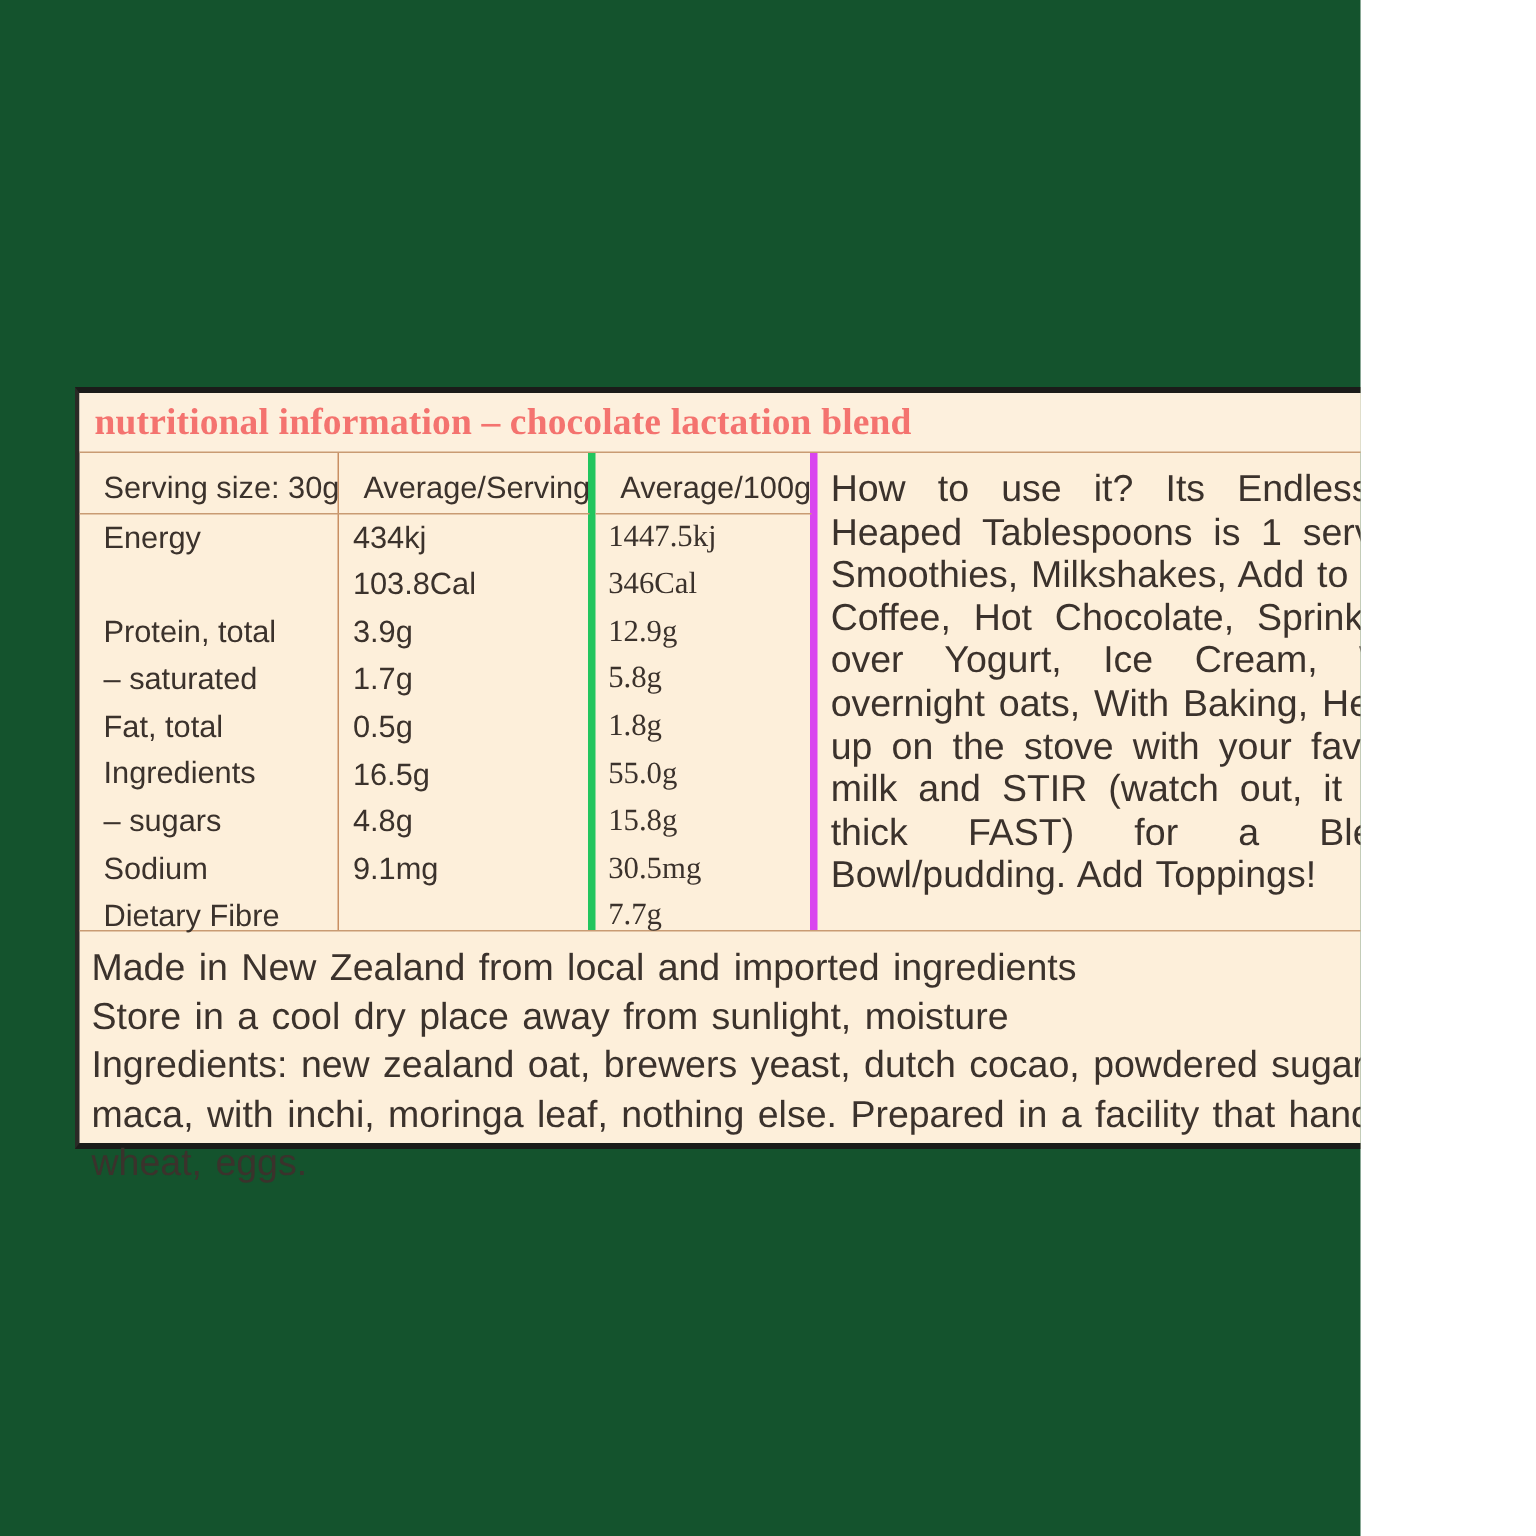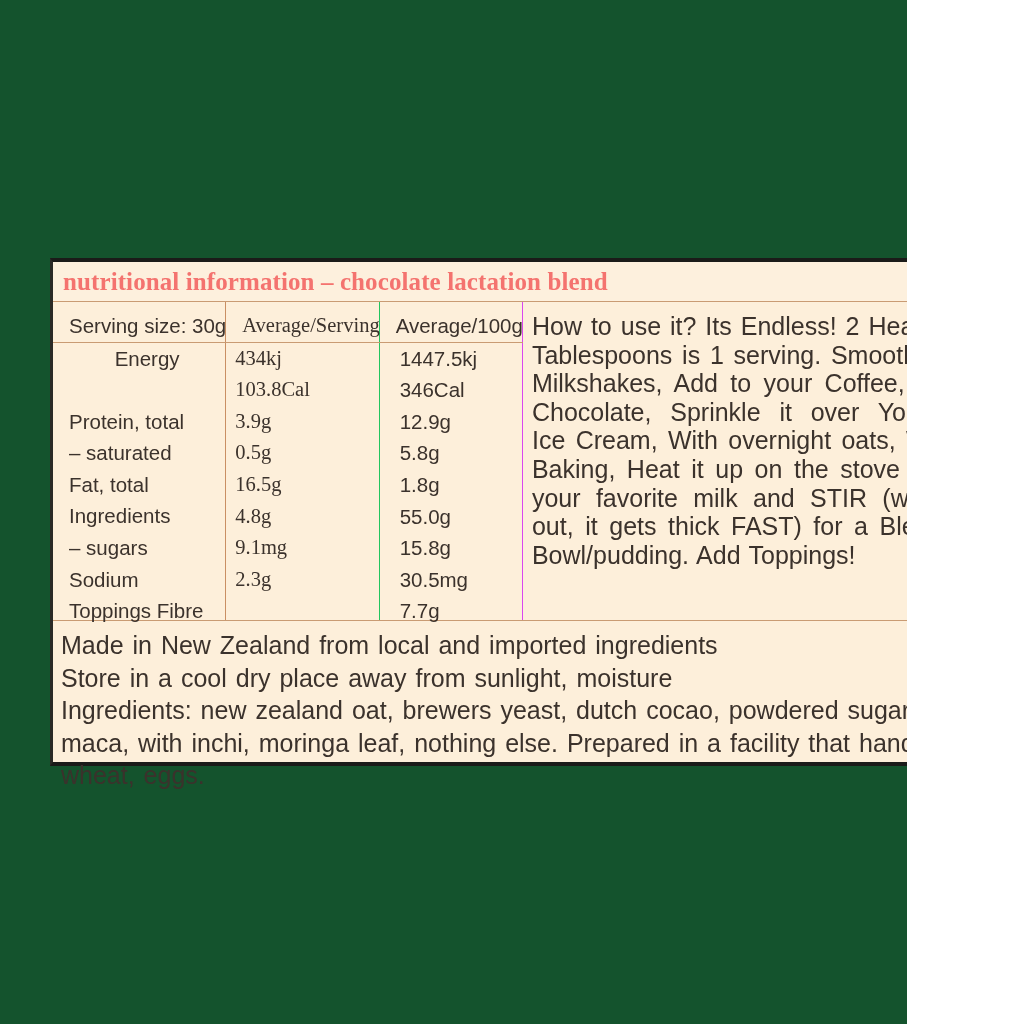--- a/index.html
+++ b/index.html
@@ -72,41 +72,41 @@
     display: flex;
     height: 320px;
     box-sizing: border-box;
   }
 
   .col {
     box-sizing: border-box;
     padding: 4px 0 0 0;
   }
   .col-names   { width: 218px; border-right: 1px solid #c98f63; }
-  .col-serving { width: 177px; border-right: 1px solid #22c55e; font-family: Liberation Serif, serif; }
-  .col-hundred { width: 175px; border-right: 1px solid #d946ef; }
+  .col-serving { width: 177px; border-right: 5px solid #22c55e; }
+  .col-hundred { width: 175px; border-right: 5px solid #d946ef; }
   .col-howto   { flex: 1 1 auto; }
 
   .cell {
     font-size: 20.5px;
     line-height: 31.6px;
     color: #3b322c;
     padding-left: 16px;
     white-space: nowrap;
   }
   .cell.hdr { padding-top: 4px; }
   .hdr-line {
     border-bottom: 1px solid #c99b73;
     margin-right: -1px;
   }
   .cell.val { padding-left: 9px; }
-  .cell.val-100 { padding-left: 20px; }
+  .cell.val-100 { padding-left: 8px; font-family: Liberation Serif, serif; }
 
   
-  .cell.energy-label { height: 63px; text-align: center; }
+  .cell.energy-label { height: 63px; }
 
   .howto-body {
     font-size: 25px;
     line-height: 28.6px;
     color: #3b322c;
     padding: 6px 12px 0 9px;
     text-align: justify;
     text-justify: inter-word;
     word-spacing: 1.5px;
   }
@@ -140,33 +140,33 @@
 
       <div class="col col-names">
         <div class="cell hdr hdr-line">Serving size:  30g</div>
         <div class="cell energy-label">Energy</div>
         <div class="cell">Protein,  total</div>
         <div class="cell">–  saturated</div>
         <div class="cell">Fat,  total</div>
         <div class="cell">Ingredients</div>
         <div class="cell">–  sugars</div>
         <div class="cell">Sodium</div>
-        <div class="cell">Toppings  Fibre</div>
+        <div class="cell">Dietary  Fibre</div>
       </div>
 
       <div class="col col-serving">
         <div class="cell hdr hdr-line">Average/Serving</div>
         <div class="cell val">434kj</div>
         <div class="cell val">103.8Cal</div>
         <div class="cell val">3.9g</div>
+        <div class="cell val">1.7g</div>
         <div class="cell val">0.5g</div>
         <div class="cell val">16.5g</div>
         <div class="cell val">4.8g</div>
         <div class="cell val">9.1mg</div>
-        <div class="cell val">2.3g</div>
       </div>
 
       <div class="col col-hundred">
         <div class="cell hdr hdr-line">Average/100g</div>
         <div class="cell val-100">1447.5kj</div>
         <div class="cell val-100">346Cal</div>
         <div class="cell val-100">12.9g</div>
         <div class="cell val-100">5.8g</div>
         <div class="cell val-100">1.8g</div>
         <div class="cell val-100">55.0g</div>

